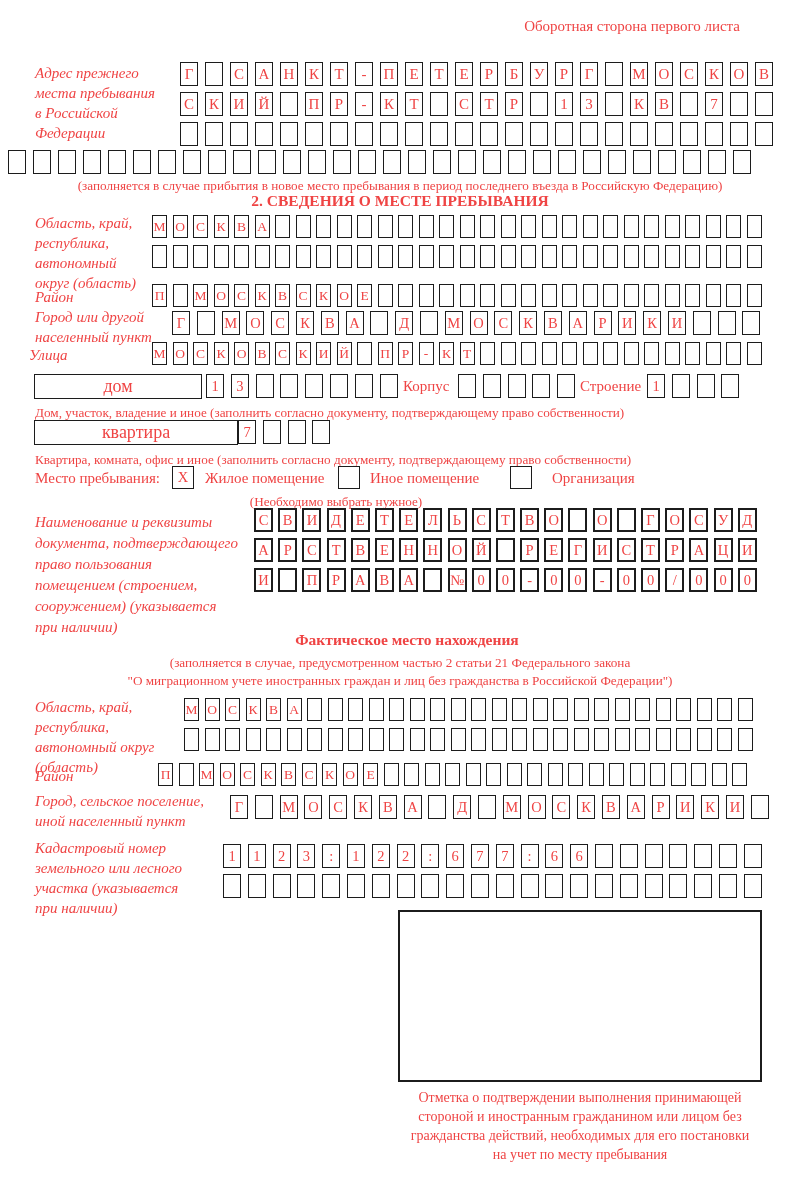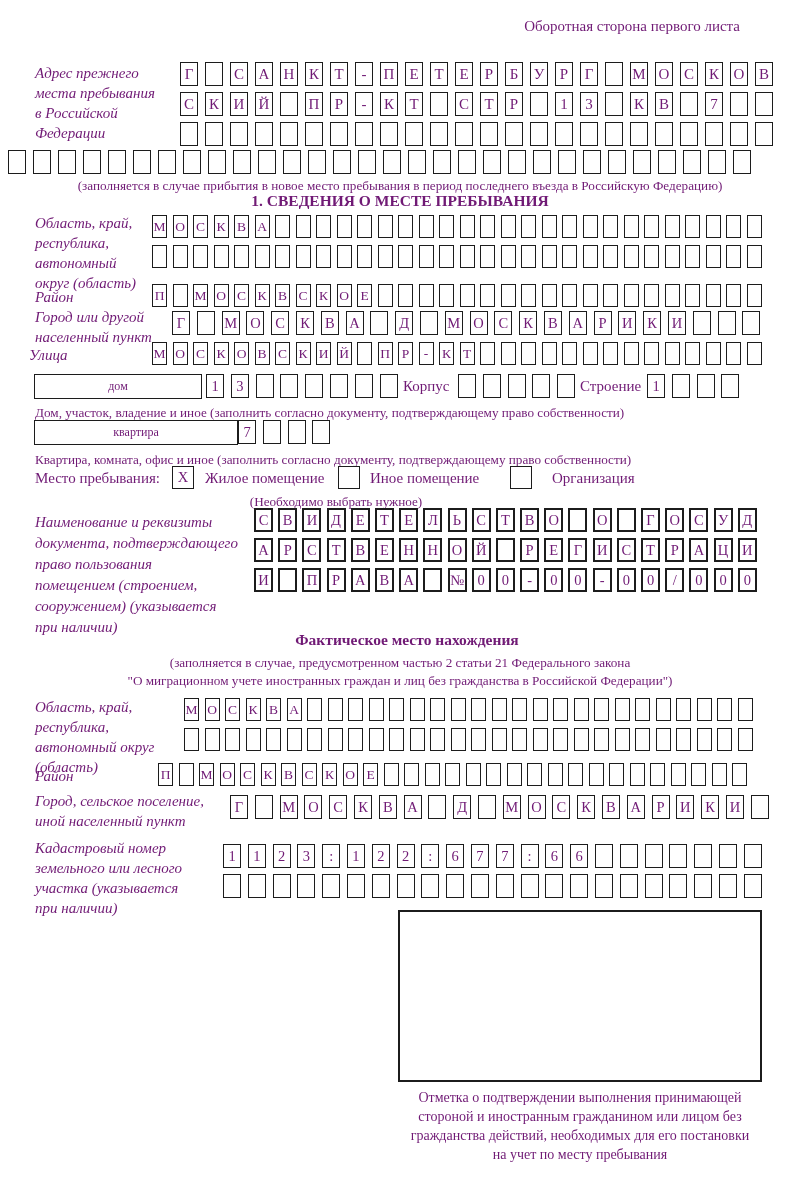--- a/index.html
+++ b/index.html
@@ -1,36 +1,36 @@
 <!DOCTYPE html>
 <html><head>
 <meta charset="utf-8">
 <style>
   html,body { margin:0; padding:0; background:#fff; }
   .page {
     position:relative; width:800px; height:1180px; background:#fff;
-    font-family:"Liberation Serif","DejaVu Serif",serif; color:#701a75; overflow:hidden;
+    font-family:"Liberation Serif","DejaVu Serif",serif; color:#ef4444; overflow:hidden;
   }
   .lbl { position:absolute; font-size:15px; line-height:20px; white-space:pre-line;font-style:italic; }
   .cap { position:absolute; font-size:13.2px; line-height:17px; }
   .center { left:0; width:800px; text-align:center; }
   .bold { font-weight:bold; }
   .cells { position:absolute; display:flex; }
   .cell {
     box-sizing:border-box; border:1.5px solid #1c1c1c; background:#fff;
     display:flex; align-items:center; justify-content:center;
     font-size:14px; line-height:1;
   }
   .p25 { gap:7px; }   .p25 .cell { width:18px; height:24px; font-size:15px; }
   .p21 { gap:5.5px; } .p21 .cell { width:15px; height:23px; font-size:13.5px; }
   .p24 { gap:6.8px; } .p24 .cell { width:18px; height:24px; font-size:14.5px; }
   .pdoc { gap:5.2px; } .pdoc .cell { width:19px; height:24px; border-width:2px; font-size:14.5px; }
   .wbox {
     position:absolute; box-sizing:border-box; border:1.5px solid #1c1c1c; height:25px;
-    display:flex; align-items:center; justify-content:center; font-size:12px; background:#fff;text-align:center;
+    display:flex; align-items:center; justify-content:center; font-size:18px; background:#fff;text-align:center;
   }
   .chk {
     position:absolute; box-sizing:border-box; border:1.5px solid #1c1c1c;
     width:22px; height:23px; display:flex; align-items:center; justify-content:center;
     font-size:14.5px; background:#fff;
   }
   .inline-lbl { position:absolute; font-size:15px; line-height:23px; white-space:nowrap; }
   .bigbox { position:absolute; box-sizing:border-box; border:2px solid #1c1c1c; background:#fff; }
   .stamp-note { position:absolute; font-size:14px; line-height:19px; text-align:center; white-space:pre-line; }
 </style>
@@ -150,21 +150,21 @@
       <span class="cell"></span>
       <span class="cell"></span>
       <span class="cell"></span>
       <span class="cell"></span>
       <span class="cell"></span>
       <span class="cell"></span>
       <span class="cell"></span>
     </div>
   <div class="cap center" style="top:177px;">(заполняется в случае прибытия в новое место пребывания в период последнего въезда в Российскую Федерацию)</div>
 
-  <div class="cap center bold" style="top:192px; font-size:15.5px;">1. СВЕДЕНИЯ О МЕСТЕ ПРЕБЫВАНИЯ</div>
+  <div class="cap center bold" style="top:192px; font-size:15.5px;">2. СВЕДЕНИЯ О МЕСТЕ ПРЕБЫВАНИЯ</div>
 
   <div class="lbl" style="top:213px; left:35px; width:115px;">Область, край,
 республика,
 автономный
 округ (область)</div>
   <div class="cells p21" style="top:215px; left:152px;">
       <span class="cell">М</span>
       <span class="cell">О</span>
       <span class="cell">С</span>
       <span class="cell">К</span>

